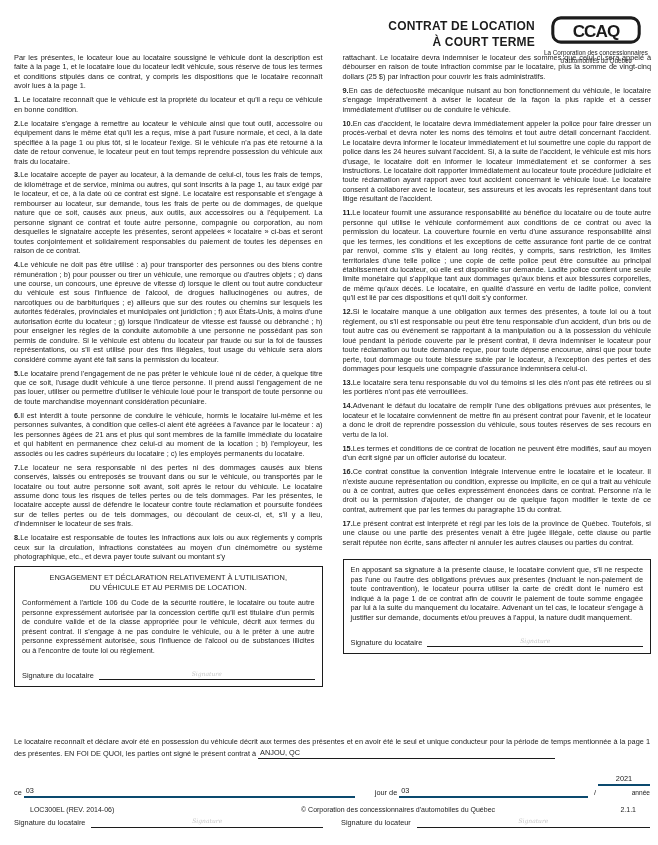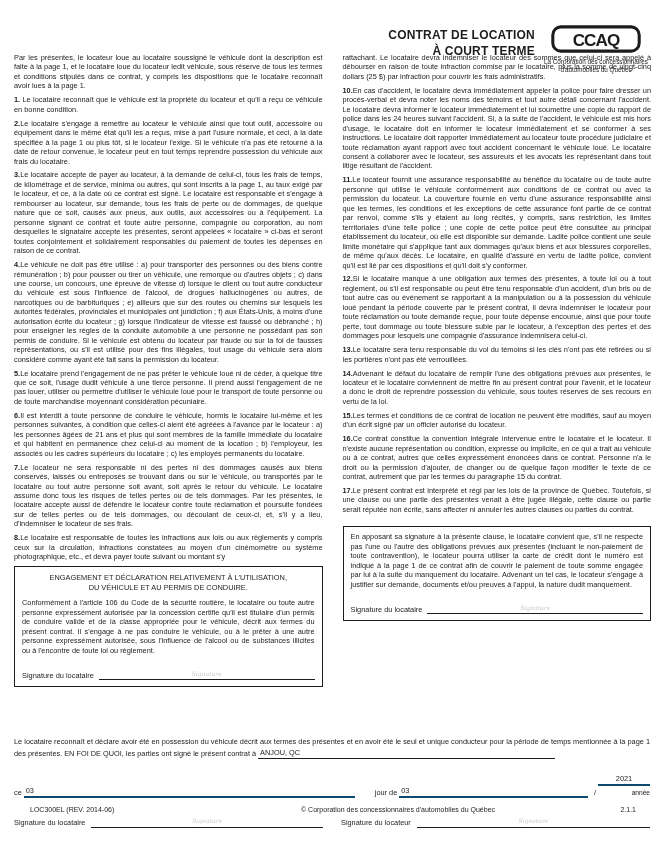--- a/index.html
+++ b/index.html
@@ -3,21 +3,21 @@
 <meta charset="utf-8">
 <style>
   html,body{margin:0;padding:0;}
   body{
     width:658px;height:845px;background:#ffffff;position:relative;
     font-family:"Liberation Sans",sans-serif;color:#1c1c1c;
     -webkit-font-smoothing:antialiased;overflow:hidden;
   }
   .page{position:absolute;inset:0;}
   
-  .header{position:absolute;top:25px;right:10px;display:flex;align-items:flex-start;gap:9px;}
+  .header{position:absolute;top:16px;right:10px;display:flex;align-items:flex-start;gap:9px;}
   .title{ text-align:right;font-weight:bold;font-size:12px;line-height:1.3;letter-spacing:.2px;padding-top:3px;}
   .logo-wrap{width:104px;text-align:center;}
   .logo-box{display:inline-block;}
   .logo-caption{font-size:6.3px;line-height:1.25;margin-top:1px;}
   
   .cols{position:absolute;top:53px;left:14px;right:7px;display:flex;gap:20px;}
   .col{width:318px;font-size:7.35px;line-height:9.45px;}
   .clause{margin:0 0 4.5px 0;text-align:justify;}
   .num{font-weight:bold;}
   
@@ -87,34 +87,35 @@
       <p class="clause"><span class="num">3.</span><span>Le locataire accepte de payer au locateur, à la demande de celui-ci, tous les frais de temps, de kilométrage et de service, minima ou autres, qui sont inscrits à la page 1, au taux exigé par le locateur, et ce, à la date où ce contrat est signé. Le locataire est responsable et s'engage à rembourser au locateur, sur demande, tous les frais de perte ou de dommages, de quelque nature que ce soit, causés aux pneus, aux outils, aux accessoires ou à l'équipement. La personne signant ce contrat et toute autre personne, compagnie ou corporation, au nom desquelles le signataire accepte les présentes, seront appelées « locataire » ci-bas et seront toutes conjointement et solidairement responsables du paiement de toutes les dépenses en raison de ce contrat.</span></p>
       <p class="clause"><span class="num">4.</span><span>Le véhicule ne doit pas être utilisé : a) pour transporter des personnes ou des biens contre rémunération ; b) pour pousser ou tirer un véhicule, une remorque ou d'autres objets ; c) dans une course, un concours, une épreuve de vitesse d) lorsque le client ou tout autre conducteur du véhicule est sous l'influence de l'alcool, de drogues hallucinogènes ou autres, de narcotiques ou de barbituriques ; e) ailleurs que sur des routes ou chemins sur lesquels les autorités fédérales, provinciales et municipales ont juridiction ; f) aux États-Unis, à moins d'une autorisation écrite du locateur ; g) lorsque l'indicateur de vitesse est faussé ou débranché ; h) pour enseigner les règles de la conduite automobile à une personne ne possédant pas son permis de conduire. Si le véhicule est obtenu du locateur par fraude ou sur la foi de fausses représentations, ou s'il est utilisé pour des fins illégales, tout usage du véhicule sera alors considéré comme ayant été fait sans la permission du locateur.</span></p>
       <p class="clause"><span class="num">5.</span><span>Le locataire prend l'engagement de ne pas prêter le véhicule loué ni de céder, à quelque titre que ce soit, l'usage dudit véhicule à une tierce personne. Il prend aussi l'engagement de ne pas louer, utiliser ou permettre d'utiliser le véhicule loué pour le transport de toute personne ou de toute marchandise moyennant considération pécuniaire.</span></p>
       <p class="clause"><span class="num">6.</span><span>Il est interdit à toute personne de conduire le véhicule, hormis le locataire lui-même et les personnes suivantes, à condition que celles-ci aient été agréées à l'avance par le locateur : a) les personnes âgées de 21 ans et plus qui sont membres de la famille immédiate du locataire et qui habitent en permanence chez celui-ci au moment de la location ; b) l'employeur, les associés ou les cadres supérieurs du locataire ; c) les employés permanents du locataire.</span></p>
       <p class="clause"><span class="num">7.</span><span>Le locateur ne sera responsable ni des pertes ni des dommages causés aux biens conservés, laissés ou entreposés se trouvant dans ou sur le véhicule, ou transportés par le locataire ou tout autre personne soit avant, soit après le retour du véhicule. Le locataire assume donc tous les risques de telles pertes ou de tels dommages. Par les présentes, le locataire accepte aussi de défendre le locateur contre toute réclamation et poursuite fondées sur de telles pertes ou de tels dommages, ou découlant de ceux-ci, et, s'il y a lieu, d'indemniser le locateur de ses frais.</span></p>
       <p class="clause"><span class="num">8.</span><span>Le locataire est responsable de toutes les infractions aux lois ou aux règlements y compris ceux sur la circulation, infractions constatées au moyen d'un cinémomètre ou système photographique, etc., et devra payer toute suivant ou montant s'y</span></p>
 
       <div class="decl-box">
         <div class="decl-heading">
           <div>ENGAGEMENT ET DÉCLARATION RELATIVEMENT À L'UTILISATION,</div>
-          <div>DU VÉHICULE ET AU PERMIS DE CONDUIRE.</div>
+          <div>DU VÉHICULE ET AU PERMIS DE LOCATION.</div>
         </div>
         <p class="decl-body clause">Conformément à l'article 106 du Code de la sécurité routière, le locataire ou toute autre personne expressément autorisée par la concession certifie qu'il est titulaire d'un permis de conduire valide et de la classe appropriée pour le véhicule, décrit aux termes du présent contrat. Il s'engage à ne pas conduire le véhicule, ou à le prêter à une autre personne expressément autorisée, sous l'influence de l'alcool ou de substances illicites ou à l'encontre de toute loi ou règlement.</p>
         <div class="sig-row">
           <span class="sig-label">Signature du locataire</span>
           <span class="sig-line">
             <span class="watermark">Signature</span>
           </span>
         </div>
       </div>
     </div>
 
     <div class="col">
       <p class="clause">rattachant. Le locataire devra indemniser le locateur des sommes que celui-ci sera appelé à débourser en raison de toute infraction commise par le locataire, plus la somme de vingt-cinq dollars (25 $) par infraction pour couvrir les frais administratifs.</p>
+      <p class="clause"><span class="num">9.</span><span>En cas de défectuosité mécanique nuisant au bon fonctionnement du véhicule, le locataire s'engage impérativement à aviser le locateur de la façon la plus rapide et à cesser immédiatement d'utiliser ou de conduire le véhicule.</span></p>
       <p class="clause"><span class="num">10.</span><span>En cas d'accident, le locataire devra immédiatement appeler la police pour faire dresser un procès-verbal et devra noter les noms des témoins et tout autre détail concernant l'accident. Le locataire devra informer le locateur immédiatement et lui soumettre une copie du rapport de police dans les 24 heures suivant l'accident. Si, à la suite de l'accident, le véhicule est mis hors d'usage, le locataire doit en informer le locateur immédiatement et se conformer à ses instructions. Le locataire doit rapporter immédiatement au locateur toute procédure judiciaire et toute réclamation ayant rapport avec tout accident concernant le véhicule loué. Le locataire consent à collaborer avec le locateur, ses assureurs et les avocats les représentant dans tout litige résultant de l'accident.</span></p>
       <p class="clause"><span class="num">11.</span><span>Le locateur fournit une assurance responsabilité au bénéfice du locataire ou de toute autre personne qui utilise le véhicule conformément aux conditions de ce contrat ou avec la permission du locateur. La couverture fournie en vertu d'une assurance responsabilité ainsi que les termes, les conditions et les exceptions de cette assurance font partie de ce contrat par renvoi, comme s'ils y étaient au long récités, y compris, sans restriction, les limites territoriales d'une telle police ; une copie de cette police peut être consultée au principal établissement du locateur, où elle est disponible sur demande. Ladite police contient une seule limite monétaire qui s'applique tant aux dommages qu'aux biens et aux blessures corporelles, de même qu'aux décès. Le locataire, en qualité d'assuré en vertu de ladite police, convient qu'il est lié par ces dispositions et qu'il doit s'y conformer.</span></p>
       <p class="clause"><span class="num">12.</span><span>Si le locataire manque à une obligation aux termes des présentes, à toute loi ou à tout règlement, ou s'il est responsable ou peut être tenu responsable d'un accident, d'un bris ou de tout autre cas ou événement se rapportant à la manipulation ou à la possession du véhicule loué pendant la période couverte par le présent contrat, il devra indemniser le locateur pour toute réclamation ou toute demande reçue, pour toute dépense encourue, ainsi que pour toute perte, tout dommage ou toute blessure subie par le locateur, à l'exception des pertes et des dommages pour lesquels une compagnie d'assurance indemnisera celui-ci.</span></p>
       <p class="clause"><span class="num">13.</span><span>Le locataire sera tenu responsable du vol du témoins si les clés n'ont pas été retirées ou si les portières n'ont pas été verrouillées.</span></p>
       <p class="clause"><span class="num">14.</span><span>Advenant le défaut du locataire de remplir l'une des obligations prévues aux présentes, le locateur et le locataire conviennent de mettre fin au présent contrat pour l'avenir, et le locateur a donc le droit de reprendre possession du véhicule, sous toutes réserves de ses recours en vertu de la loi.</span></p>
       <p class="clause"><span class="num">15.</span><span>Les termes et conditions de ce contrat de location ne peuvent être modifiés, sauf au moyen d'un écrit signé par un officier autorisé du locateur.</span></p>
       <p class="clause"><span class="num">16.</span><span>Ce contrat constitue la convention intégrale intervenue entre le locataire et le locateur. Il n'existe aucune représentation ou condition, expresse ou implicite, en ce qui a trait au véhicule ou à ce contrat, autres que celles expressément énoncées dans ce contrat. Personne n'a le droit ou la permission d'ajouter, de changer ou de quelque façon modifier le texte de ce contrat, autrement que par les termes du paragraphe 15 du contrat.</span></p>
       <p class="clause"><span class="num">17.</span><span>Le présent contrat est interprété et régi par les lois de la province de Québec. Toutefois, si une clause ou une partie des présentes venait à être jugée illégale, cette clause ou partie serait réputée non écrite, sans affecter ni annuler les autres clauses ou parties du contrat.</span></p>
 
       <div class="decl-box right">

